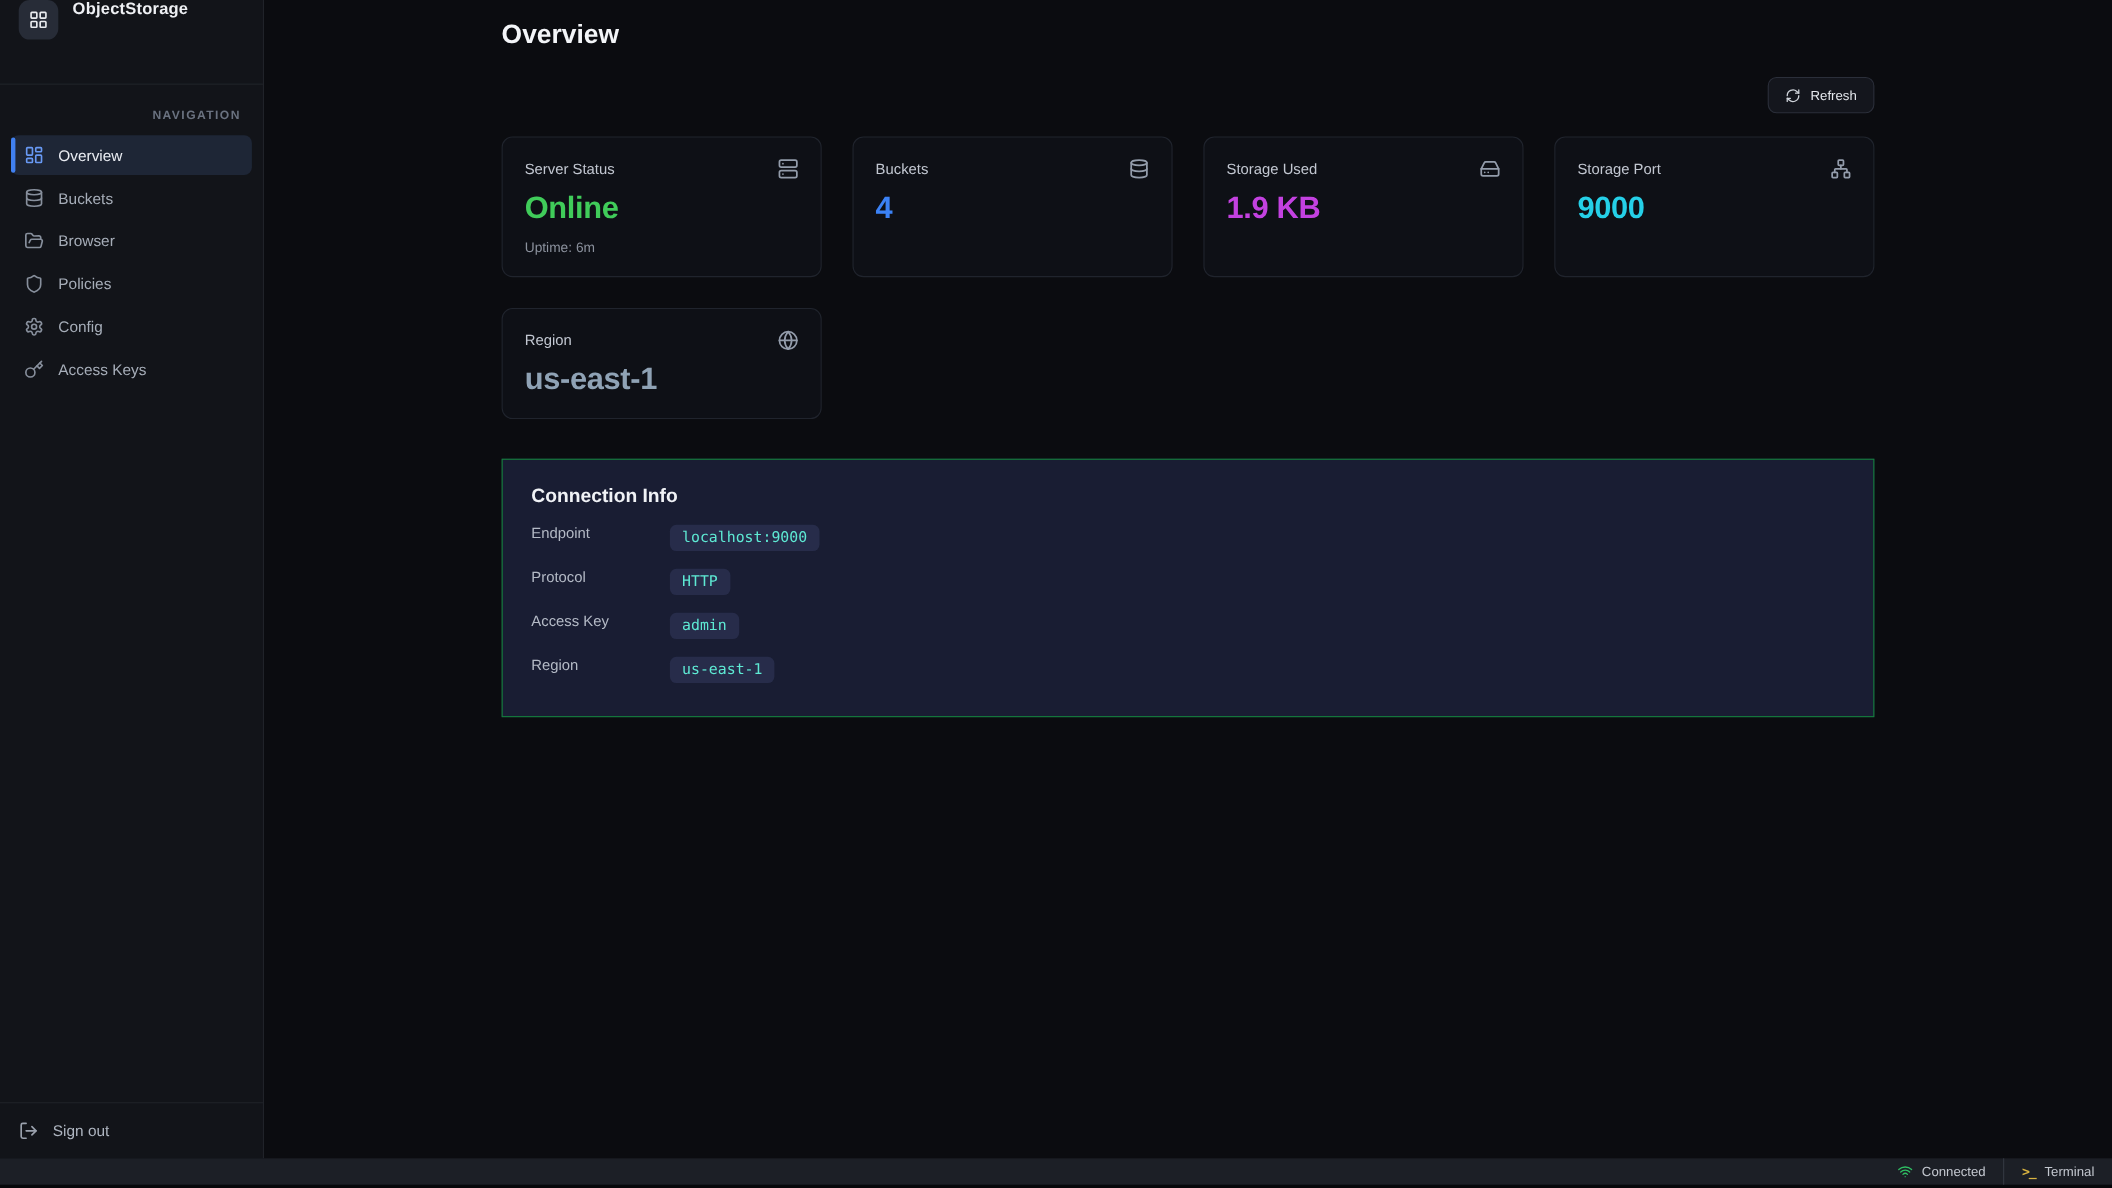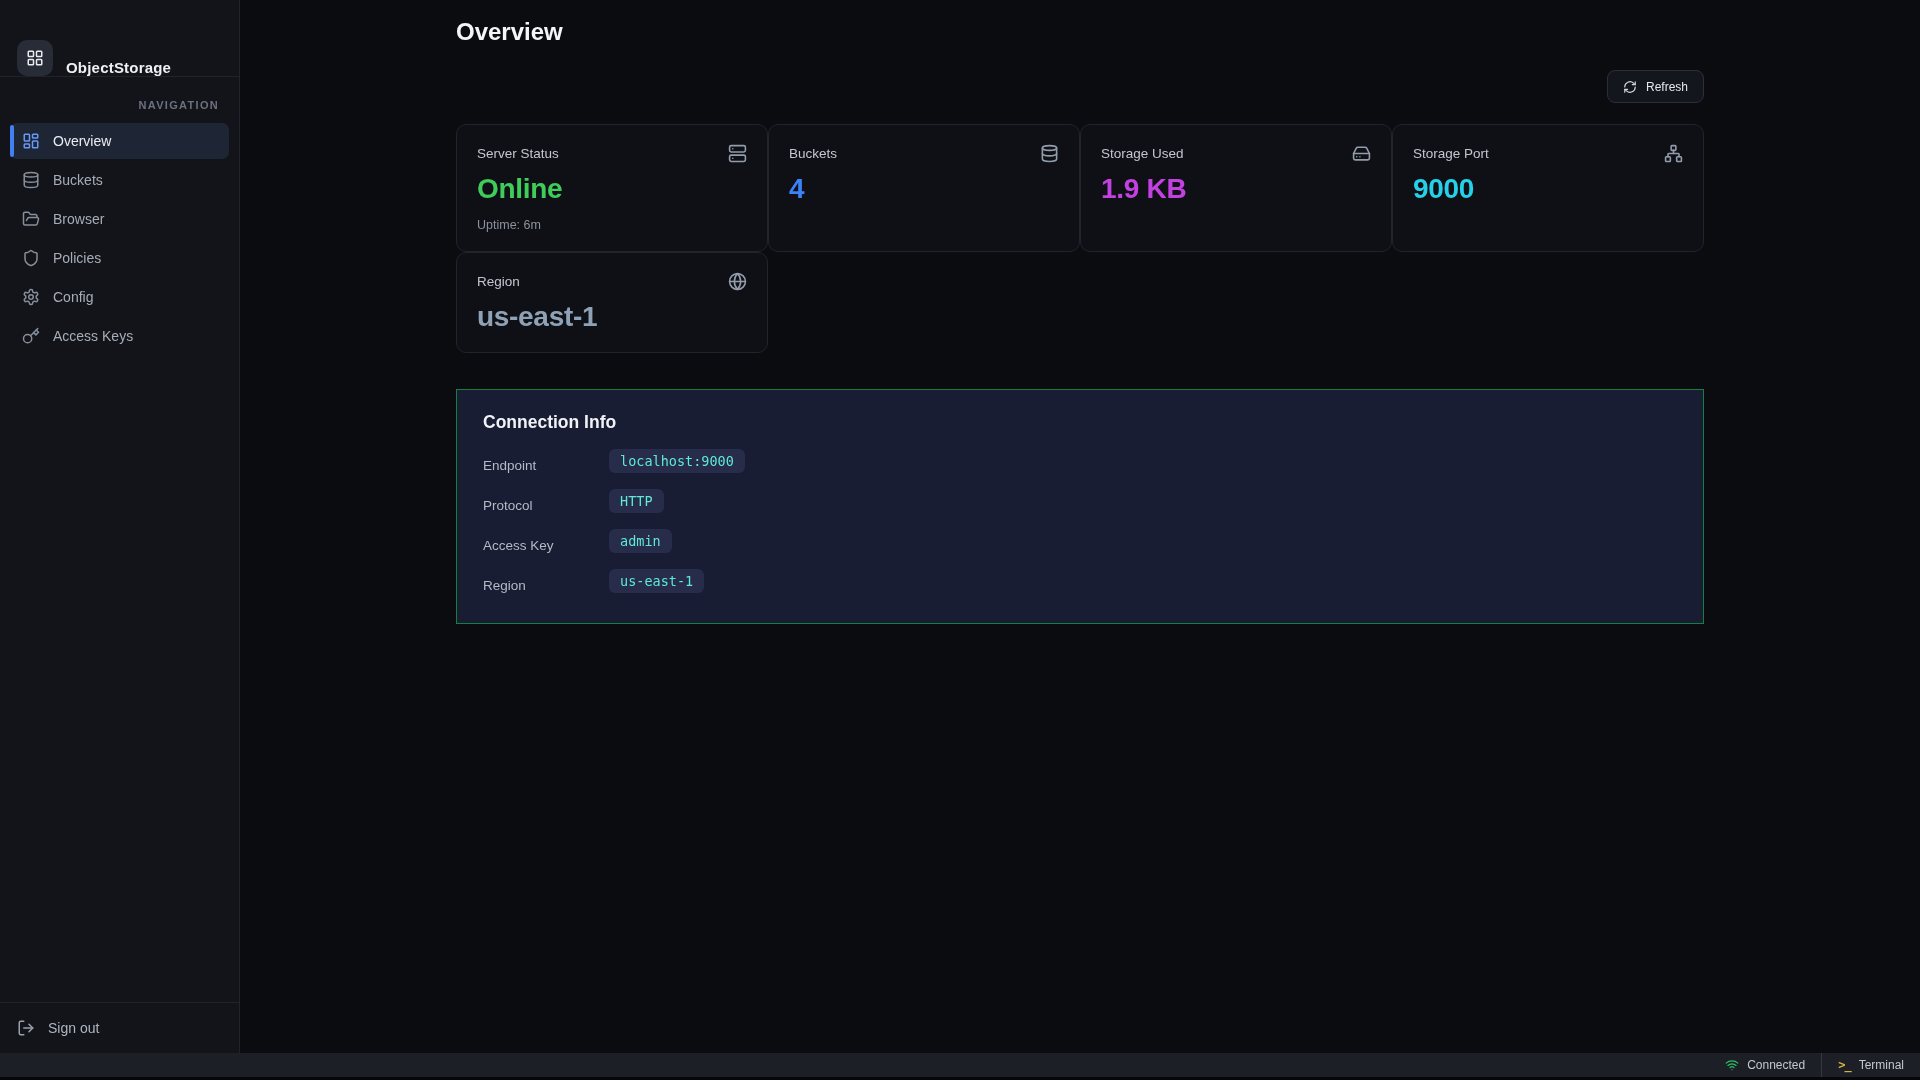--- a/index.html
+++ b/index.html
@@ -15,21 +15,21 @@
 
   
   .sidebar {
     width: 240px; min-width: 240px;
     background: #121419;
     border-right: 1px solid #202329;
     display: flex; flex-direction: column;
   }
   .sidebar-header {
     height: 77px; border-bottom: 1px solid #202329;
-    display: flex; align-items: flex-end; gap: 13px; padding: 0 17px;
+    display: flex; align-items: flex-start; gap: 13px; padding: 0 17px;
   }
   .logo-badge {
     width: 36px; height: 36px; border-radius: 10px;
     background: #272c37; color: #e9ebef;
     display: flex; align-items: center; justify-content: center;
   }
   .logo-badge svg { width: 18px; height: 18px; }
   .logo-title { font-size: 15px; font-weight: 700; color: #eef0f4; letter-spacing: .2px; }
 
   nav { padding: 8px 10px; }
@@ -64,40 +64,40 @@
     display: flex; align-items: center; gap: 9px;
     height: 33px; padding: 0 15px;
     background: #14161d; border: 1px solid #2b2f3a; border-radius: 8px;
     color: #e4e7ec; font-size: 12px; font-family: inherit; cursor: pointer;
   }
   .refresh-btn .btn-icon { width: 14px; height: 14px; color: #cfd3da; display: flex; }
   .refresh-btn .btn-icon svg { width: 14px; height: 14px; }
 
   .stats-grid {
     display: grid; grid-template-columns: repeat(4, 1fr);
-    gap: 0; margin-top: 21px;
+    gap: 28px; margin-top: 21px;
   }
   .stat-card {
     background: #0e1016; border: 1px solid #20242d; border-radius: 10px;
     padding: 19px 20px;
   }
   .stat-top { display: flex; justify-content: space-between; align-items: center; }
   .stat-label { font-size: 13.5px; font-weight: 500; color: #c2c7d1; }
   .stat-icon { width: 19px; height: 19px; color: #939cab; display: flex; }
   .stat-icon svg { width: 19px; height: 19px; }
   .stat-value { margin-top: 10px; font-size: 28px; font-weight: 700; letter-spacing: -.3px; }
   .stat-sub { margin-top: 13px; font-size: 12.5px; color: #8b919d; }
 
   .conn-panel {
     margin-top: 36px;
     background: #191d33; border: 1px solid #15803d; border-radius: 0;
     padding: 22px 26px 30px;
   }
   .conn-panel h2 { font-size: 17.5px; font-weight: 700; color: #f0f2f6; margin-bottom: 4px; }
-  .conn-row { display: flex; align-items: flex-end; margin-top: 16px; }
+  .conn-row { display: flex; align-items: flex-start; margin-top: 16px; }
   .conn-label { width: 126px; font-size: 13.5px; color: #b4bac6; }
   .conn-value {
     font-family: "DejaVu Sans Mono", monospace; font-size: 13.5px;
     color: #5eead4; background: #272c4a; padding: 4px 11px; border-radius: 6px;
   }
 
   
   .statusbar {
     position: absolute; left: 0; right: 0; bottom: 0; height: 27px;
     background: #1c1f26; border-bottom: 3px solid #06070a;

